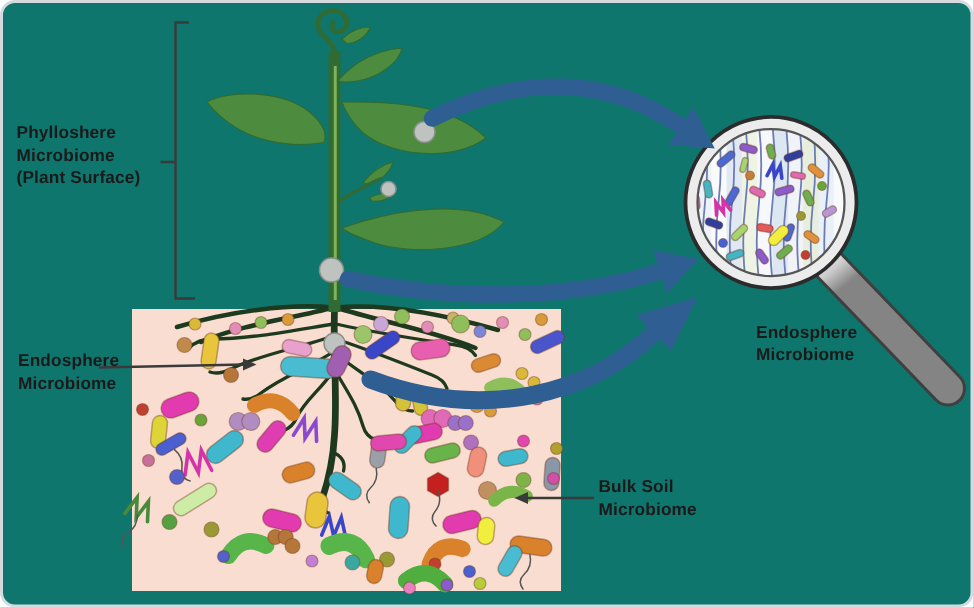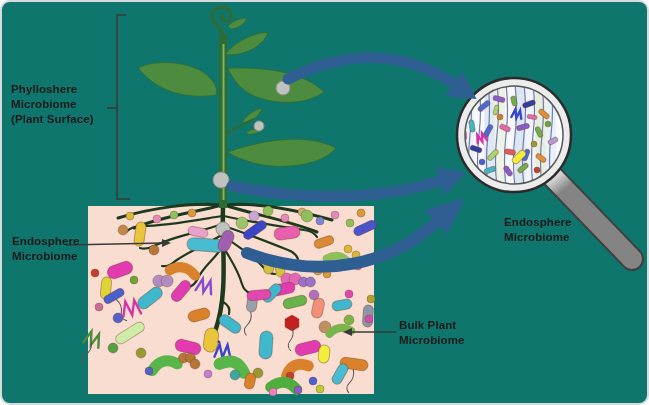--- a/index.html
+++ b/index.html
@@ -516,15 +516,15 @@
     <polygon points="341,330 350,326 350,334" fill="#3a3a3a"></polygon>
   </svg>
 
   <div class="label" id="lbl-phyllosphere" style="left: 9px; top: 80px; color: rgb(26, 26, 26);">Phylloshere
 Microbiome
 (Plant Surface)</div>
   <div class="label" id="lbl-rhizosphere" style="left: 10px; top: 232px; color: rgb(26, 26, 26);">Endosphere
 Microbiome</div>
   <div class="label" id="lbl-endosphere" style="left: 502px; top: 213px; color: rgb(26, 26, 26);">Endosphere
 Microbiome</div>
-  <div class="label" id="lbl-bulk-soil" style="left: 397px; top: 316px; color: rgb(26, 26, 26);">Bulk Plant
+  <div class="label" id="lbl-bulk-soil" style="left: 397px; top: 316px; color: rgb(26, 26, 26);">Bulk Soil
 Microbiome</div>
 </div>
 
 </body></html>

